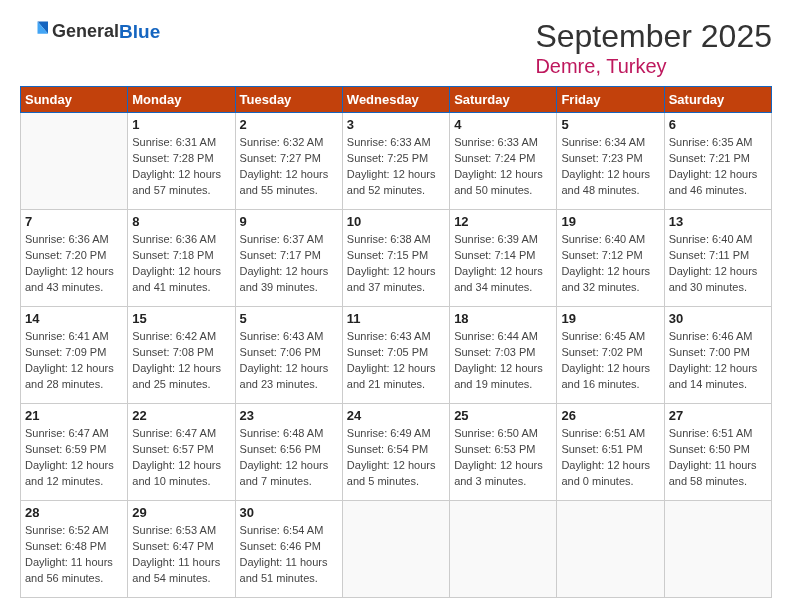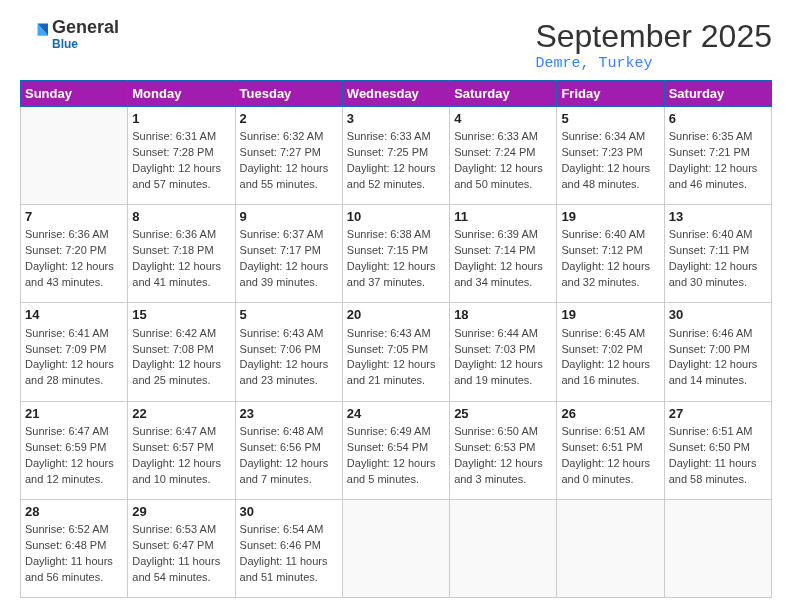--- a/index.html
+++ b/index.html
@@ -23,58 +23,57 @@
       align-items: flex-start;
       margin-bottom: 8px;
     }
     .logo {
       display: flex;
       align-items: center;
       gap: 4px;
     }
     .logo-text {
       display: flex;
-      flex-direction: column;
+      flex-direction: row;
       line-height: 1.1;
     }
     .logo-general {
       font-size: 18px;
       font-weight: bold;
       color: #333;
     }
     .logo-blue {
-      font-size: 12px;
+      font-size: 19px;
       font-weight: bold;
       color: #1565c0;
     }
     .logo-icon {
       width: 28px;
       height: 28px;
     }
     .title-area {
     }
     .month-title {
       font-size: 32px;
       font-weight: normal;
       color: #333;
     }
     .location {
-      font-size: 15px;
-      color: #3b82f6;
-      font-family: Liberation Mono, monospace;
+      font-size: 20px;
+      color: #be185d;
     }
     .calendar {
       flex: 1;
       border: 1px solid #ccc;
       border-collapse: collapse;
       width: 100%;
       table-layout: fixed;
     }
     .calendar th {
-      background: #a21caf;
+      background: #c2410c;
       color: #fff;
       font-size: 13px;
       font-weight: bold;
       padding: 5px 4px;
       text-align: left;
       border: 1px solid #1565c0;
     }
     .calendar td {
       vertical-align: top;
       border: 1px solid #ccc;
@@ -172,21 +171,21 @@
       </td>
           <td>
         <span class="day-number">9</span>
         <span class="day-info">Sunrise: 6:37 AM<br>Sunset: 7:17 PM<br>Daylight: 12 hours and 39 minutes.</span>
       </td>
           <td>
         <span class="day-number">10</span>
         <span class="day-info">Sunrise: 6:38 AM<br>Sunset: 7:15 PM<br>Daylight: 12 hours and 37 minutes.</span>
       </td>
           <td>
-        <span class="day-number">11</span>
+        <span class="day-number">12</span>
         <span class="day-info">Sunrise: 6:39 AM<br>Sunset: 7:14 PM<br>Daylight: 12 hours and 34 minutes.</span>
       </td>
           <td>
         <span class="day-number">19</span>
         <span class="day-info">Sunrise: 6:40 AM<br>Sunset: 7:12 PM<br>Daylight: 12 hours and 32 minutes.</span>
       </td>
           <td>
         <span class="day-number">13</span>
         <span class="day-info">Sunrise: 6:40 AM<br>Sunset: 7:11 PM<br>Daylight: 12 hours and 30 minutes.</span>
       </td>
@@ -198,21 +197,21 @@
       </td>
           <td>
         <span class="day-number">15</span>
         <span class="day-info">Sunrise: 6:42 AM<br>Sunset: 7:08 PM<br>Daylight: 12 hours and 25 minutes.</span>
       </td>
           <td>
         <span class="day-number">5</span>
         <span class="day-info">Sunrise: 6:43 AM<br>Sunset: 7:06 PM<br>Daylight: 12 hours and 23 minutes.</span>
       </td>
           <td>
-        <span class="day-number">20</span>
+        <span class="day-number">11</span>
         <span class="day-info">Sunrise: 6:43 AM<br>Sunset: 7:05 PM<br>Daylight: 12 hours and 21 minutes.</span>
       </td>
           <td>
         <span class="day-number">18</span>
         <span class="day-info">Sunrise: 6:44 AM<br>Sunset: 7:03 PM<br>Daylight: 12 hours and 19 minutes.</span>
       </td>
           <td>
         <span class="day-number">19</span>
         <span class="day-info">Sunrise: 6:45 AM<br>Sunset: 7:02 PM<br>Daylight: 12 hours and 16 minutes.</span>
       </td>

